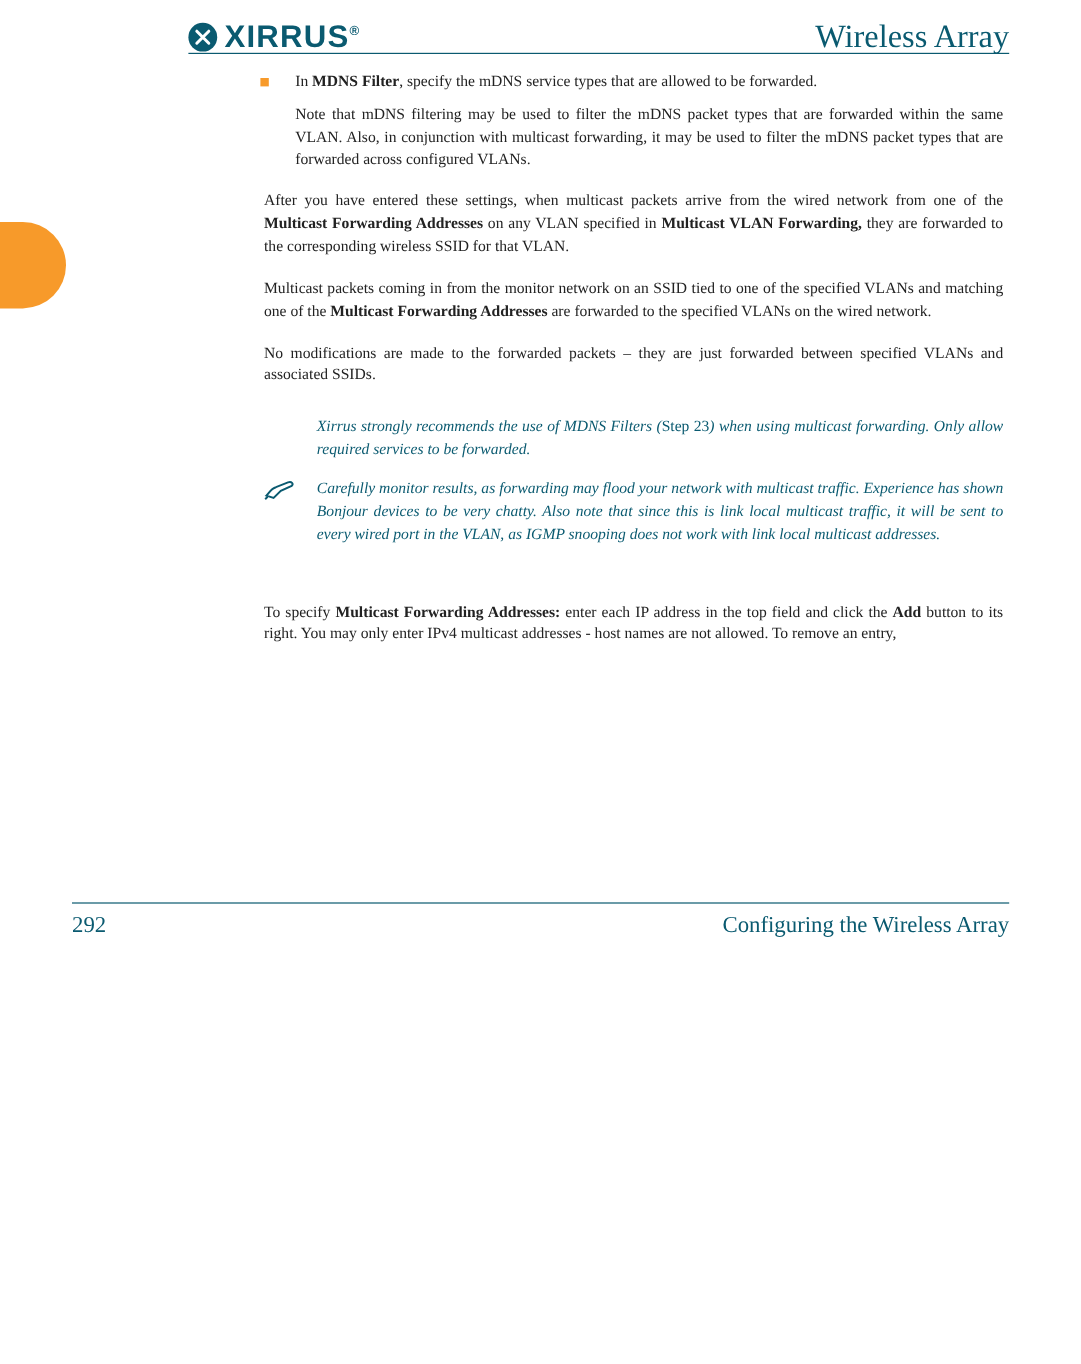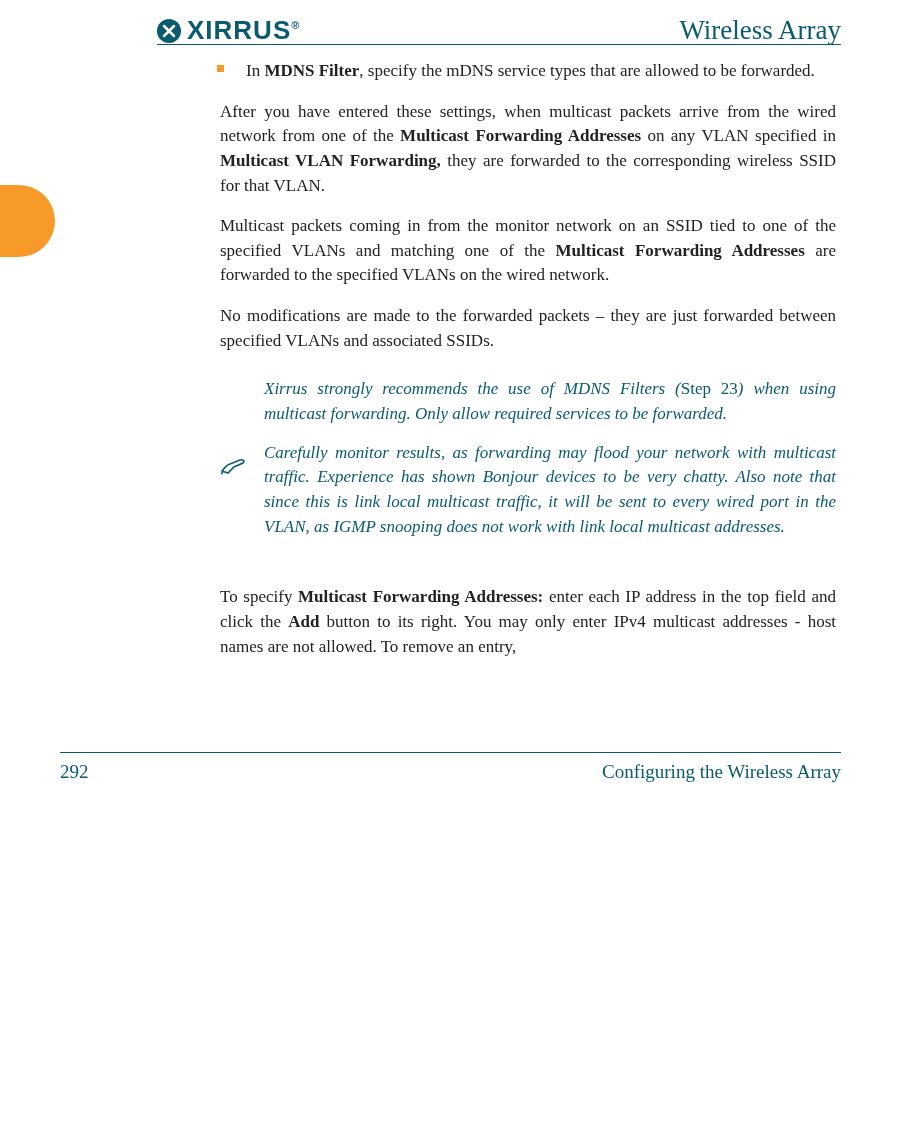--- a/index.html
+++ b/index.html
@@ -75,21 +75,21 @@
     height: 0;
     border-top: 1.5px solid #0a5a70;
   }
 
   
   .body-col {
     position: absolute;
     top: 59px;
     left: 220px;
     right: 65px;
-    font-size: 17px;
+    font-size: 13px;
     line-height: 1.45;
   }
 
   .lvl1 {
     margin: 0 0 6px 0;
     position: relative;
     text-align: justify;
     text-justify: inter-word;
   }
   .lvl1 .bullet {
@@ -207,20 +207,21 @@
     <div class="lvl1">
       <span class="bullet"></span>
       <span class="content">
         <span>In </span><b>MDNS Filter</b><span>, specify the mDNS service types that are allowed to be forwarded.</span>
       </span>
     </div>
 
     <div class="sub-list">
     </div>
 
+    <div class="plain-ind">Note that mDNS filtering may be used to filter the mDNS packet types that are forwarded within the same VLAN. Also, in conjunction with multicast forwarding, it may be used to filter the mDNS packet types that are forwarded across configured VLANs.</div>
 
     <div class="para">
       <span>After you have entered these settings, when multicast packets arrive from the wired network from one of the </span><b>Multicast Forwarding Addresses</b><span> on any VLAN specified in </span><b>Multicast VLAN Forwarding,</b><span> they are forwarded to the corresponding wireless SSID for that VLAN.</span>
     </div>
 
     <div class="para">
       <span>Multicast packets coming in from the monitor network on an SSID tied to one of the specified VLANs and matching one of the </span><b>Multicast Forwarding Addresses</b><span> are forwarded to the specified VLANs on the wired network.</span>
     </div>
 
     <div class="para">No modifications are made to the forwarded packets – they are just forwarded between specified VLANs and associated SSIDs.</div>

